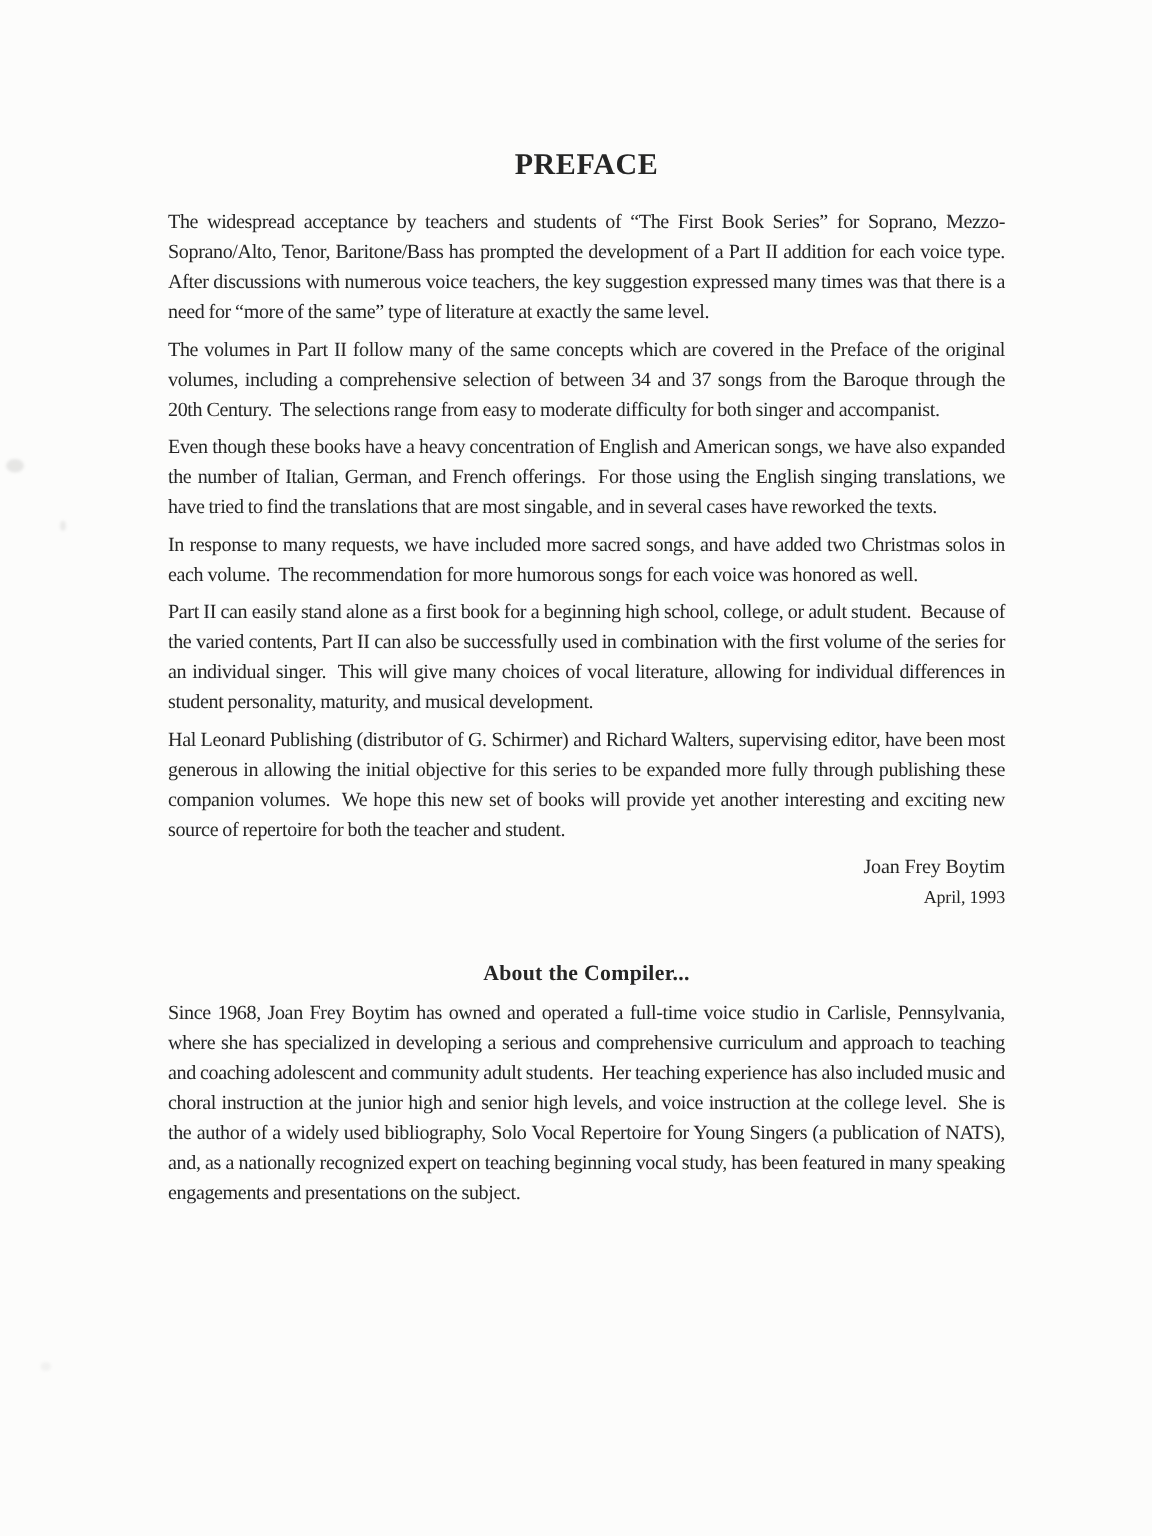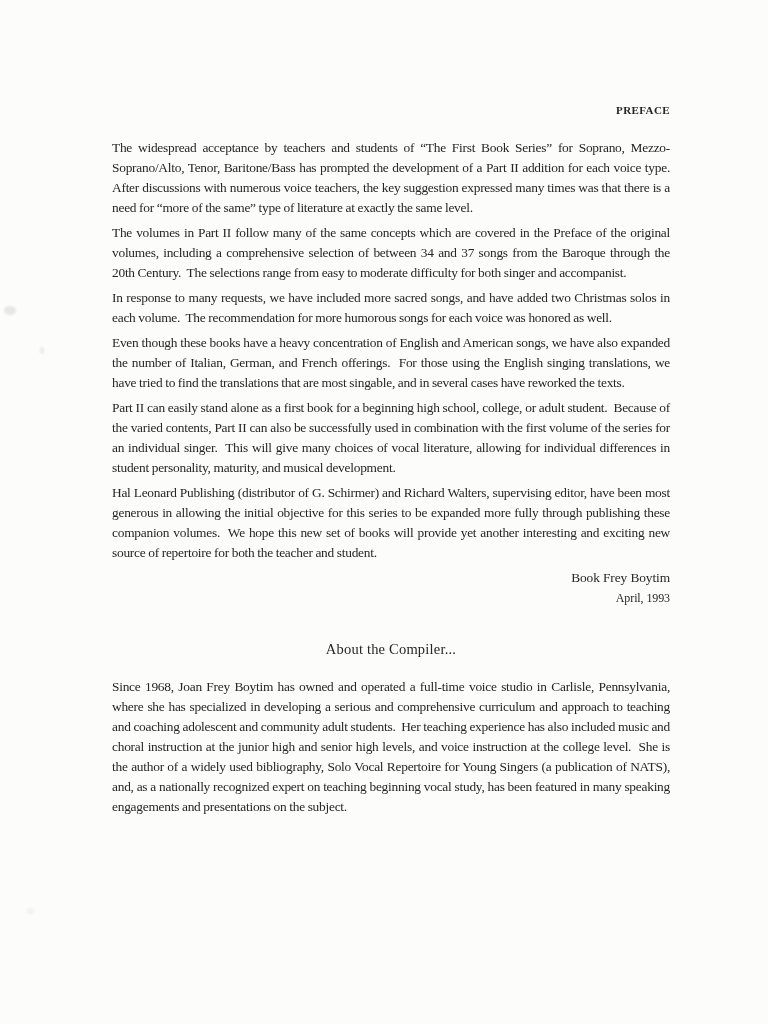--- a/index.html
+++ b/index.html
@@ -22,24 +22,24 @@
     overflow: hidden;
   }
   .content {
     position: absolute;
     left: 112px;
     top: 0;
     width: 558px;
   }
   .preface-title {
     margin: 102px 0 20px 0;
-    font-size: 11px;
+    font-size: 20px;
     line-height: 16px;
     font-weight: bold;
-    text-align: right;
+    text-align: center;
     letter-spacing: 0.4px;
   }
   .para {
     margin: 0 0 5px 0;
     font-size: 13.4px;
     line-height: 20px;
     text-align: justify;
     white-space: pre-wrap;
     letter-spacing: -0.25px;
     word-spacing: -0.3px;
@@ -52,24 +52,24 @@
     font-size: 13.4px;
     line-height: 20px;
     letter-spacing: -0.1px;
   }
   .sig-date {
     font-size: 12px;
     line-height: 20px;
     letter-spacing: -0.1px;
   }
   .about-heading {
-    margin: 33px 0 20px 0;
+    margin: 33px 0 8px 0;
     font-size: 14.5px;
     line-height: 16px;
-    font-weight: normal;
+    font-weight: bold;
     text-align: center;
     letter-spacing: 0.2px;
   }
   .italic { }
   .scan-artifact {
     position: absolute;
     border-radius: 50%;
     background: #9a9a98;
     filter: blur(1px);
   }
@@ -87,30 +87,30 @@
   <span class="scan-artifact artifact-3"></span>
 
   <div class="content">
 
     <h1 class="preface-title">PREFACE</h1>
 
     <p class="para">The widespread acceptance by teachers and students of “The First Book Series” for Soprano, Mezzo-Soprano/Alto, Tenor, Baritone/Bass has prompted the development of a Part II addition for each voice type.  After discussions with numerous voice teachers, the key suggestion expressed many times was that there is a need for “more of the same” type of literature at exactly the same level.</p>
 
     <p class="para">The volumes in Part II follow many of the same concepts which are covered in the Preface of the original volumes, including a comprehensive selection of between 34 and 37 songs from the Baroque through the 20th Century.  The selections range from easy to moderate difficulty for both singer and accompanist.</p>
 
+    <p class="para">Even though these books have a heavy concentration of English and American songs, we have also expanded the number of Italian, German, and French offerings.  For those using the English singing translations, we have tried to find the translations that are most singable, and in several cases have reworked the texts.</p>
+
     <p class="para">In response to many requests, we have included more sacred songs, and have added two Christmas solos in each volume.  The recommendation for more humorous songs for each voice was honored as well.</p>
-
-    <p class="para">Even though these books have a heavy concentration of English and American songs, we have also expanded the number of Italian, German, and French offerings.  For those using the English singing translations, we have tried to find the translations that are most singable, and in several cases have reworked the texts.</p>
 
     <p class="para">Part II can easily stand alone as a first book for a beginning high school, college, or adult student.  Because of the varied contents, Part II can also be successfully used in combination with the first volume of the series for an individual singer.  This will give many choices of vocal literature, allowing for individual differences in student personality, maturity, and musical development.</p>
 
     <p class="para">Hal Leonard Publishing (distributor of G. Schirmer) and Richard Walters, supervising editor, have been most generous in allowing the initial objective for this series to be expanded more fully through publishing these companion volumes.  We hope this new set of books will provide yet another interesting and exciting new source of repertoire for both the teacher and student.</p>
 
     <div class="signature">
-      <div class="sig-name">Book Frey Boytim</div>
+      <div class="sig-name">Joan Frey Boytim</div>
       <div class="sig-date">April, 1993</div>
     </div>
 
     <h2 class="about-heading">About the Compiler...</h2>
 
     <p class="para"><span>Since 1968, Joan Frey Boytim has owned and operated a full-time voice studio in Carlisle, Pennsylvania, where she has specialized in developing a serious and comprehensive curriculum and approach to teaching and coaching adolescent and community adult students.  Her teaching experience has also included music and choral instruction at the junior high and senior high levels, and voice instruction at the college level.  She is the author of a widely used bibliography, </span><span class="italic">Solo Vocal Repertoire for Young Singers</span><span> (a publication of NATS), and, as a nationally recognized expert on teaching beginning vocal study, has been featured in many speaking engagements and presentations on the subject.</span></p>
 
   </div>
 </div>
 

